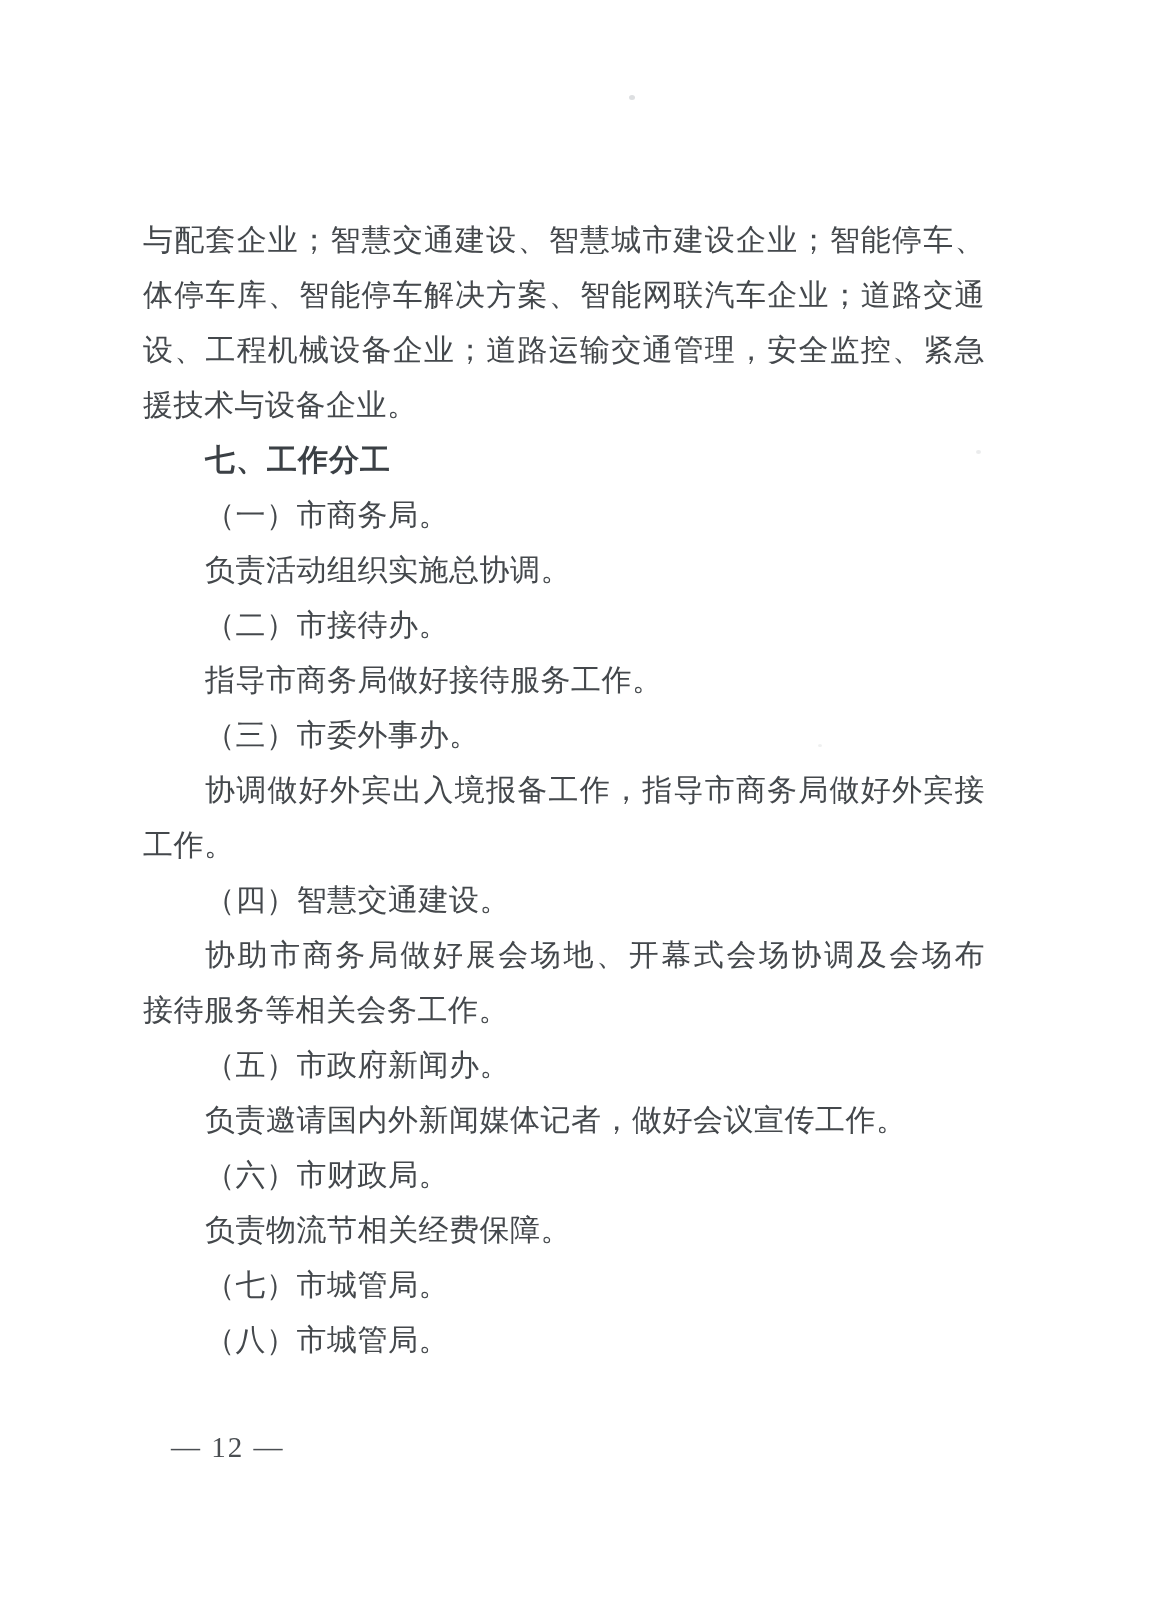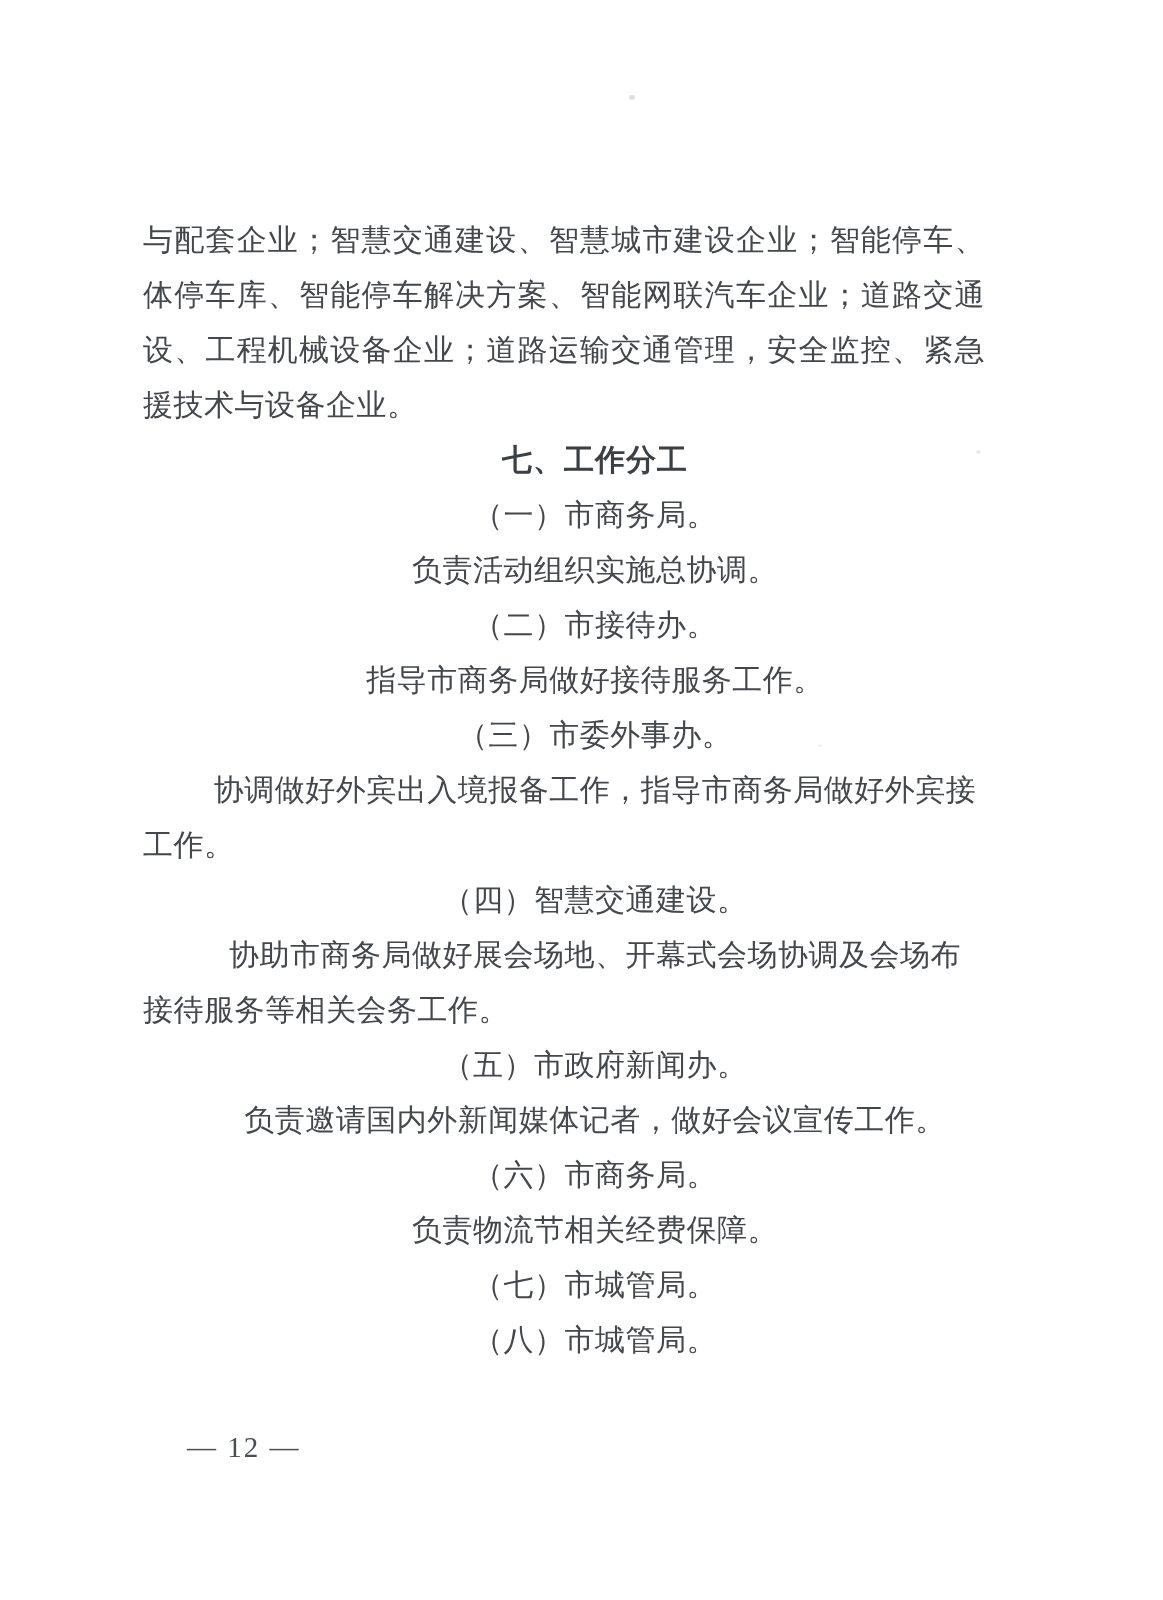--- a/index.html
+++ b/index.html
@@ -32,31 +32,30 @@
   }
   .line.fill {
     white-space: normal;
     text-align: justify;
     text-align-last: justify;
     text-justify: inter-character;
     overflow: hidden;
   }
   .line.indent {
     padding-left: 62px;
-    text-align: center;
   }
   .line.heading {
     font-family: "DejaVu Sans", "Liberation Sans", sans-serif;
     font-weight: 700;
     color: #3b4045;
     letter-spacing: 1px;
   }
   .page-number {
     position: absolute;
-    left: 187px;
+    left: 171px;
     top: 1420px;
     height: 55px;
     line-height: 55px;
     font-size: 29px;
     color: #4a4e52;
     letter-spacing: 2px;
     font-family: "Liberation Serif", "DejaVu Serif", serif;
   }
   .speck {
     position: absolute;
@@ -94,21 +93,21 @@
     <div class="line indent fill">协调做好外宾出入境报备工作，指导市商务局做好外宾接待</div>
     <div class="line">工作。</div>
 
     <div class="line indent">（四）智慧交通建设。</div>
     <div class="line indent fill">协助市商务局做好展会场地、开幕式会场协调及会场布置、</div>
     <div class="line">接待服务等相关会务工作。</div>
 
     <div class="line indent">（五）市政府新闻办。</div>
     <div class="line indent">负责邀请国内外新闻媒体记者，做好会议宣传工作。</div>
 
-    <div class="line indent">（六）市商务局。</div>
+    <div class="line indent">（六）市财政局。</div>
     <div class="line indent">负责物流节相关经费保障。</div>
 
     <div class="line indent">（七）市城管局。</div>
 
     <div class="line indent">（八）市城管局。</div>
 
   </div>
 
   <div class="page-number">— 12 —</div>
 

